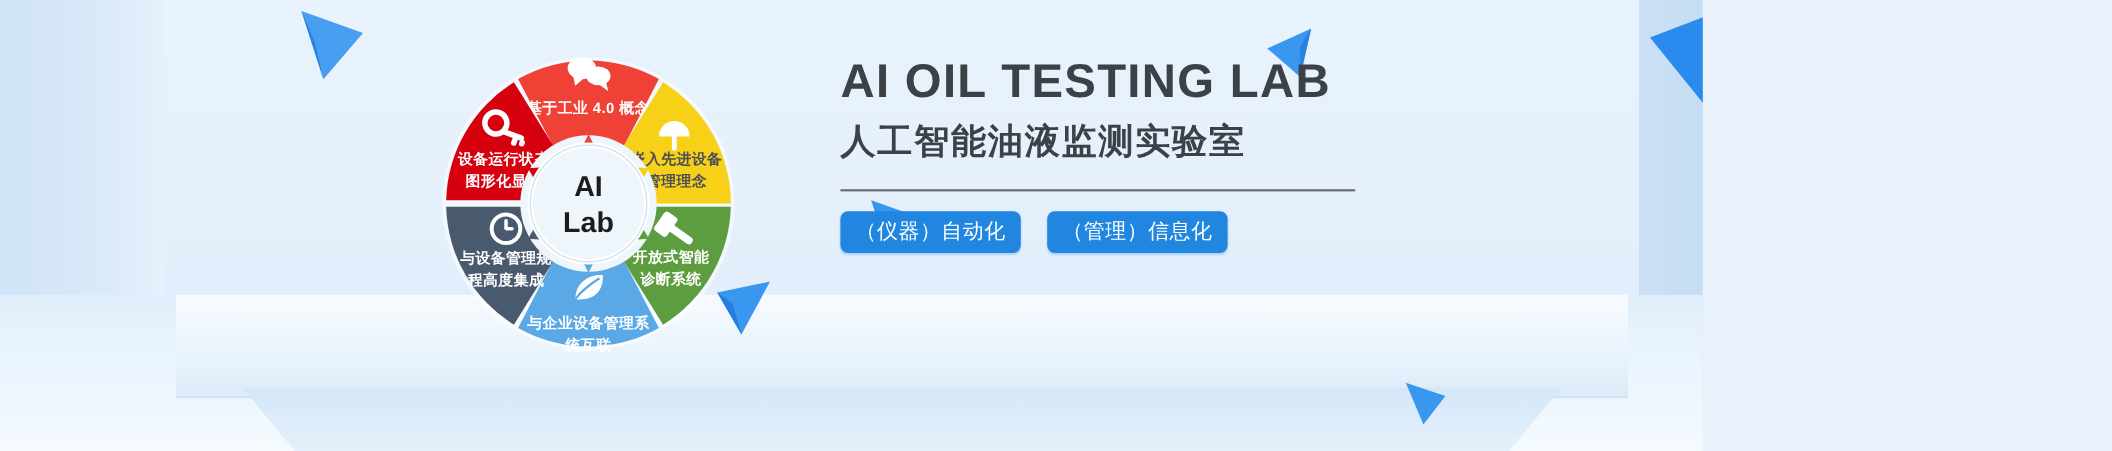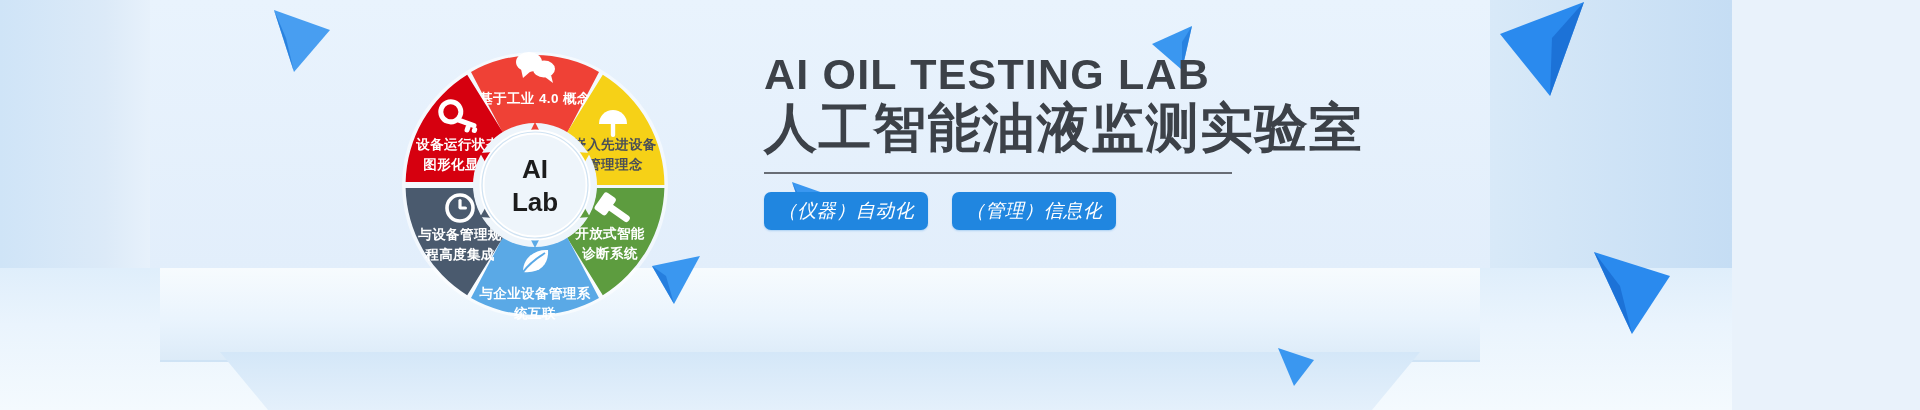--- a/index.html
+++ b/index.html
@@ -2,21 +2,21 @@
 <html><head>
 <meta charset="utf-8">
 <style>
   html,body{margin:0;padding:0;}
   body{
     width:1920px;height:410px;overflow:hidden;
     font-family:"Liberation Sans","DejaVu Sans",sans-serif;
     background:#e9f2fb;
   }
   #banner{
-    position:relative;width:1732px;height:410px;overflow:hidden;
+    position:relative;width:1548px;height:410px;overflow:hidden;
     background:
       linear-gradient(180deg,#eaf3fc 0%, #dfeefb 38%, #e6f1fb 62%, #f2f8fd 100%);
   }
   
   .wall-left{
     position:absolute;left:0;top:0;width:150px;height:410px;
     background:linear-gradient(90deg,#cfe4f7 0%,#dceaf8 70%,#e7f1fb 100%);
   }
   .wall-right{
     position:absolute;right:0;top:0;width:430px;height:410px;
@@ -61,31 +61,30 @@
   }
   
   #text-block{
     position:absolute;left:764px;top:48px;width:760px;
   }
   #title-en{
     font-size:43px;font-weight:bold;color:#3c4148;letter-spacing:1.2px;
     line-height:52px;white-space:nowrap;
   }
   #title-cn{
-    font-size:53px;font-weight:bold;color:#3c4148;letter-spacing:1.5px;
+    font-size:32px;font-weight:bold;color:#3c4148;letter-spacing:1.5px;
     line-height:52px;margin-top:2px;white-space:nowrap;
   }
   #divider{
     width:468px;height:2px;background:#52565d;margin-top:18px;opacity:.85;
   }
   #pills{
     margin-top:18px;width:480px;
     display:grid;grid-template-columns:164px 164px;
     gap:16px 24px;
-    font-style:italic;
   }
   .pill{
     background:#2086e0;color:#ffffff;border-radius:7px;
     height:38px;line-height:38px;text-align:center;
     font-size:19px;letter-spacing:.5px;
     box-shadow:0 1px 2px rgba(32,134,224,.28);
     white-space:nowrap;
   }
 </style>
 </head>

